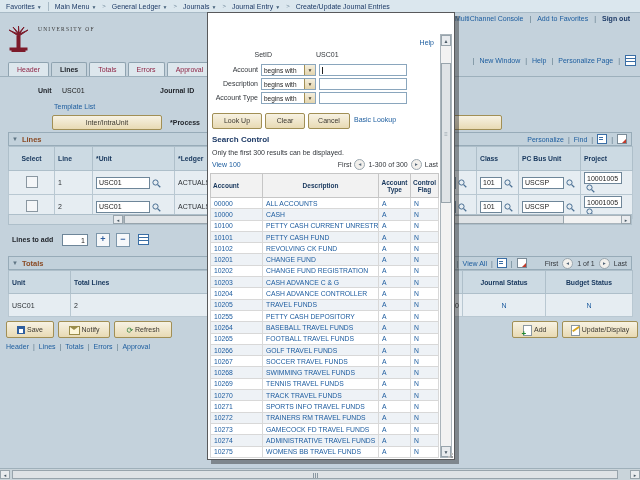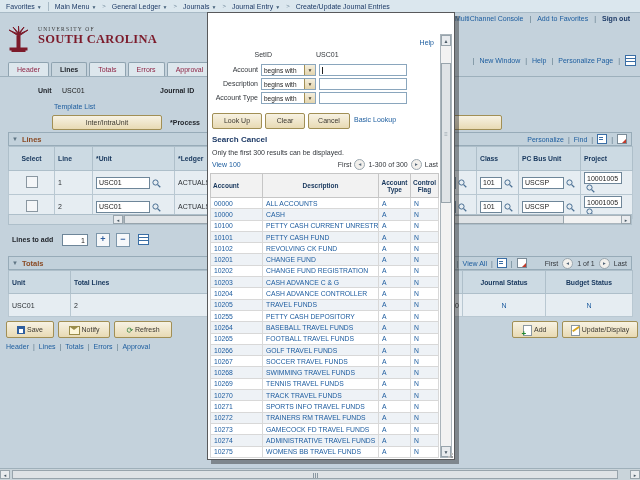--- a/index.html
+++ b/index.html
@@ -111,21 +111,20 @@
     <svg width="30" height="26" viewBox="0 0 30 26">
       <g stroke="#7c1b2b" fill="#7c1b2b">
         <rect x="13" y="10" width="3" height="12"></rect>
         <path d="M14.5 10 L5 4 L14 8 L9 1 L14.5 7 L14.5 0 L15 7 L20 1 L15.5 8 L24 4 L15 10 Z"></path>
         <rect x="6" y="22" width="17" height="2"></rect>
         <rect x="8" y="24" width="13" height="1.5"></rect>
       </g>
     </svg>
     <div>
       <div class="uof">UNIVERSITY OF</div>
-      <div class="sc">SOUTH CAROLINA</div>
     </div>
   </div>
 
   
   <div class="abs" id="utilrow2">
     <span class="sep">|</span>
     <span class="lnk">New Window</span>
     <span class="sep">|</span>
     <span class="lnk">Help</span>
     <span class="sep">|</span>
@@ -381,21 +380,21 @@
         <span class="txt">begins with</span>
         <span class="arr">▼</span>
       </div>
     <div class="minput" style="left:111px;top:79px;"></div>
 
     <div class="abs beige" style="left:4px;top:100px;width:48px;height:14px;line-height:14px;">Look Up</div>
     <div class="abs beige" style="left:57px;top:100px;width:38px;height:14px;line-height:14px;">Clear</div>
     <div class="abs beige" style="left:100px;top:100px;width:40px;height:14px;line-height:14px;">Cancel</div>
     <span class="abs lnk" style="left:146px;top:103px;">Basic Lookup</span>
 
-    <span class="abs" style="left:4px;top:122px;font-size:8px;font-weight:bold;color:#1d3a66;">Search Cancel</span>
+    <span class="abs" style="left:4px;top:122px;font-size:8px;font-weight:bold;color:#1d3a66;">Search Control</span>
     <span class="abs" style="left:4px;top:136px;color:#33373c;">Only the first 300 results can be displayed.</span>
 
     <div class="abs" style="left:4px;top:146px;width:226px;display:flex;align-items:center;">
       <span class="lnk">View 100</span>
       <span style="margin-left:auto;display:flex;gap:3px;align-items:center;color:#33373c;">
         <span>First</span>
         <span class="navcirc">◂</span>
         <span>1-300 of 300</span>
         <span class="navcirc">▸</span>
         <span>Last</span>

